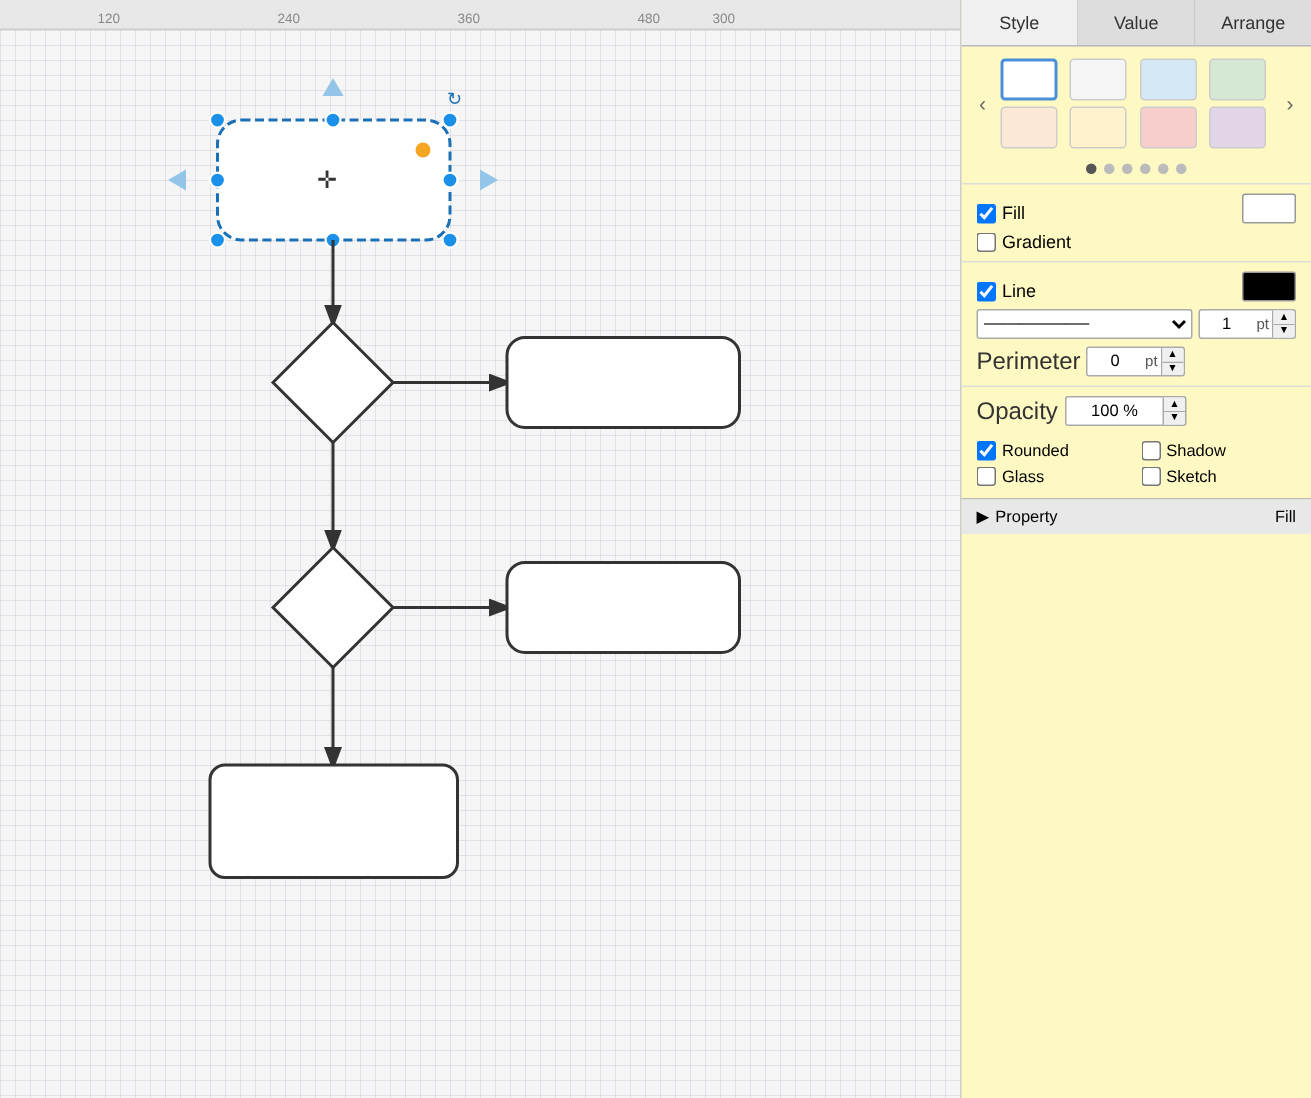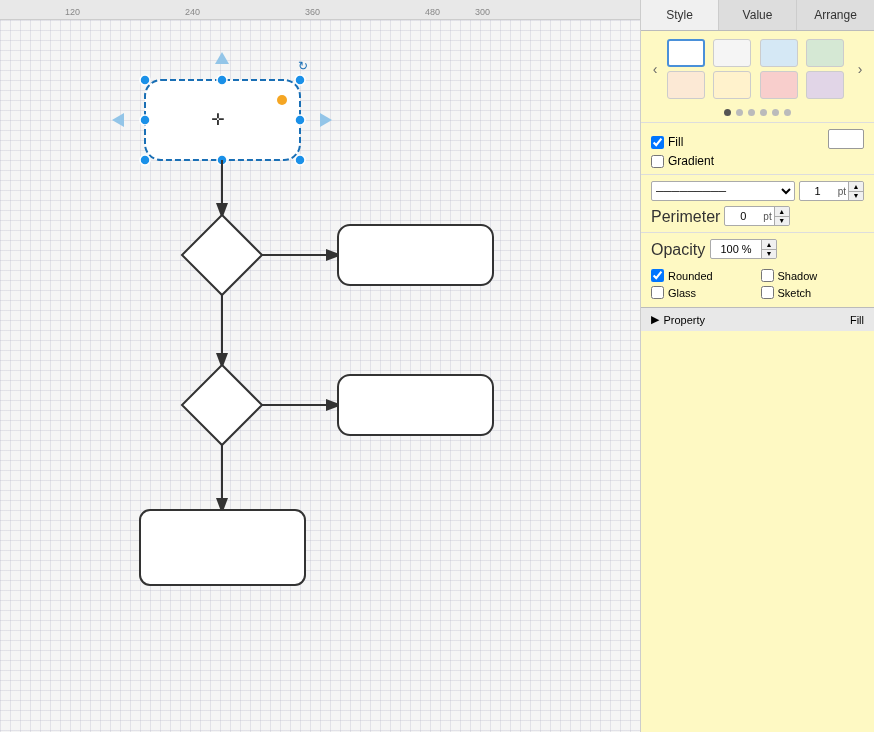--- a/index.html
+++ b/index.html
@@ -410,20 +410,27 @@
       </div>
       <div class="panel-row">
         <label class="checkbox-label">
           <input type="checkbox" style="">
           <span>Gradient</span>
         </label>
       </div>
     </div>
 
     <div class="panel-section">
+      <div class="panel-row">
+        <label class="checkbox-label">
+          <input type="checkbox" checked="" style="">
+          <span>Line</span>
+        </label>
+        <div class="color-box black"></div>
+      </div>
       <div class="panel-row">
         <select class="line-style-select">
           <option>─────────</option>
           <option>- - - - -</option>
           <option>· · · · ·</option>
         </select>
         <div class="number-input-group">
           <input type="text" value="1" style="">
           <span style="font-size:10px;padding:0 2px;color:#555;">pt</span>
           <div class="spinner">
@@ -442,21 +449,21 @@
             <div class="spinner-btn">▼</div>
           </div>
         </div>
       </div>
     </div>
 
     <div class="panel-section">
       <div class="panel-row">
         <span class="label-text">Opacity</span>
         <div class="number-input-group">
-          <input type="text" value="100 %" style="width: 50px;">
+          <input type="text" value="100 %" style="width: 64px;">
           <div class="spinner">
             <div class="spinner-btn">▲</div>
             <div class="spinner-btn">▼</div>
           </div>
         </div>
       </div>
     </div>
 
     <div class="checkbox-grid">
       <label class="cb-item">

